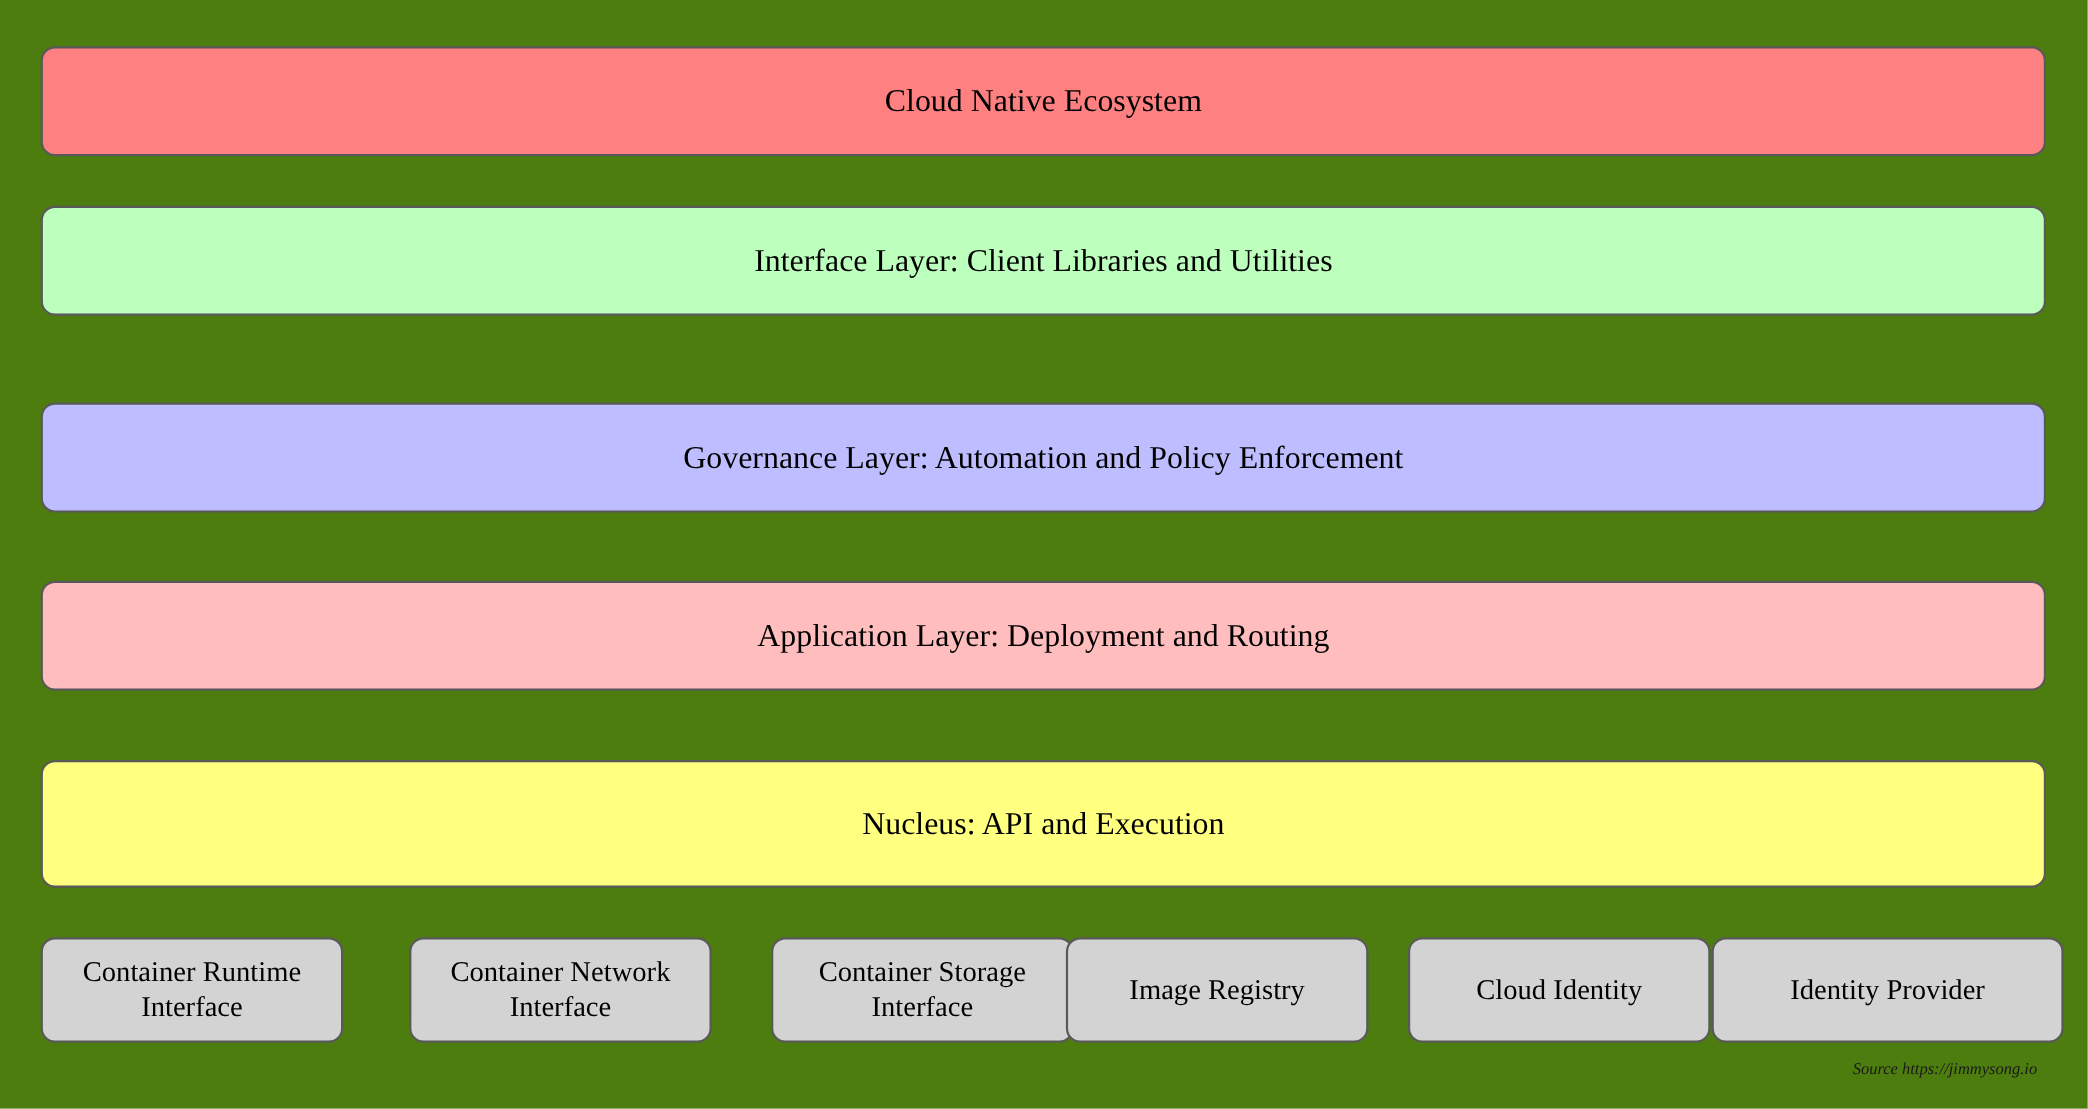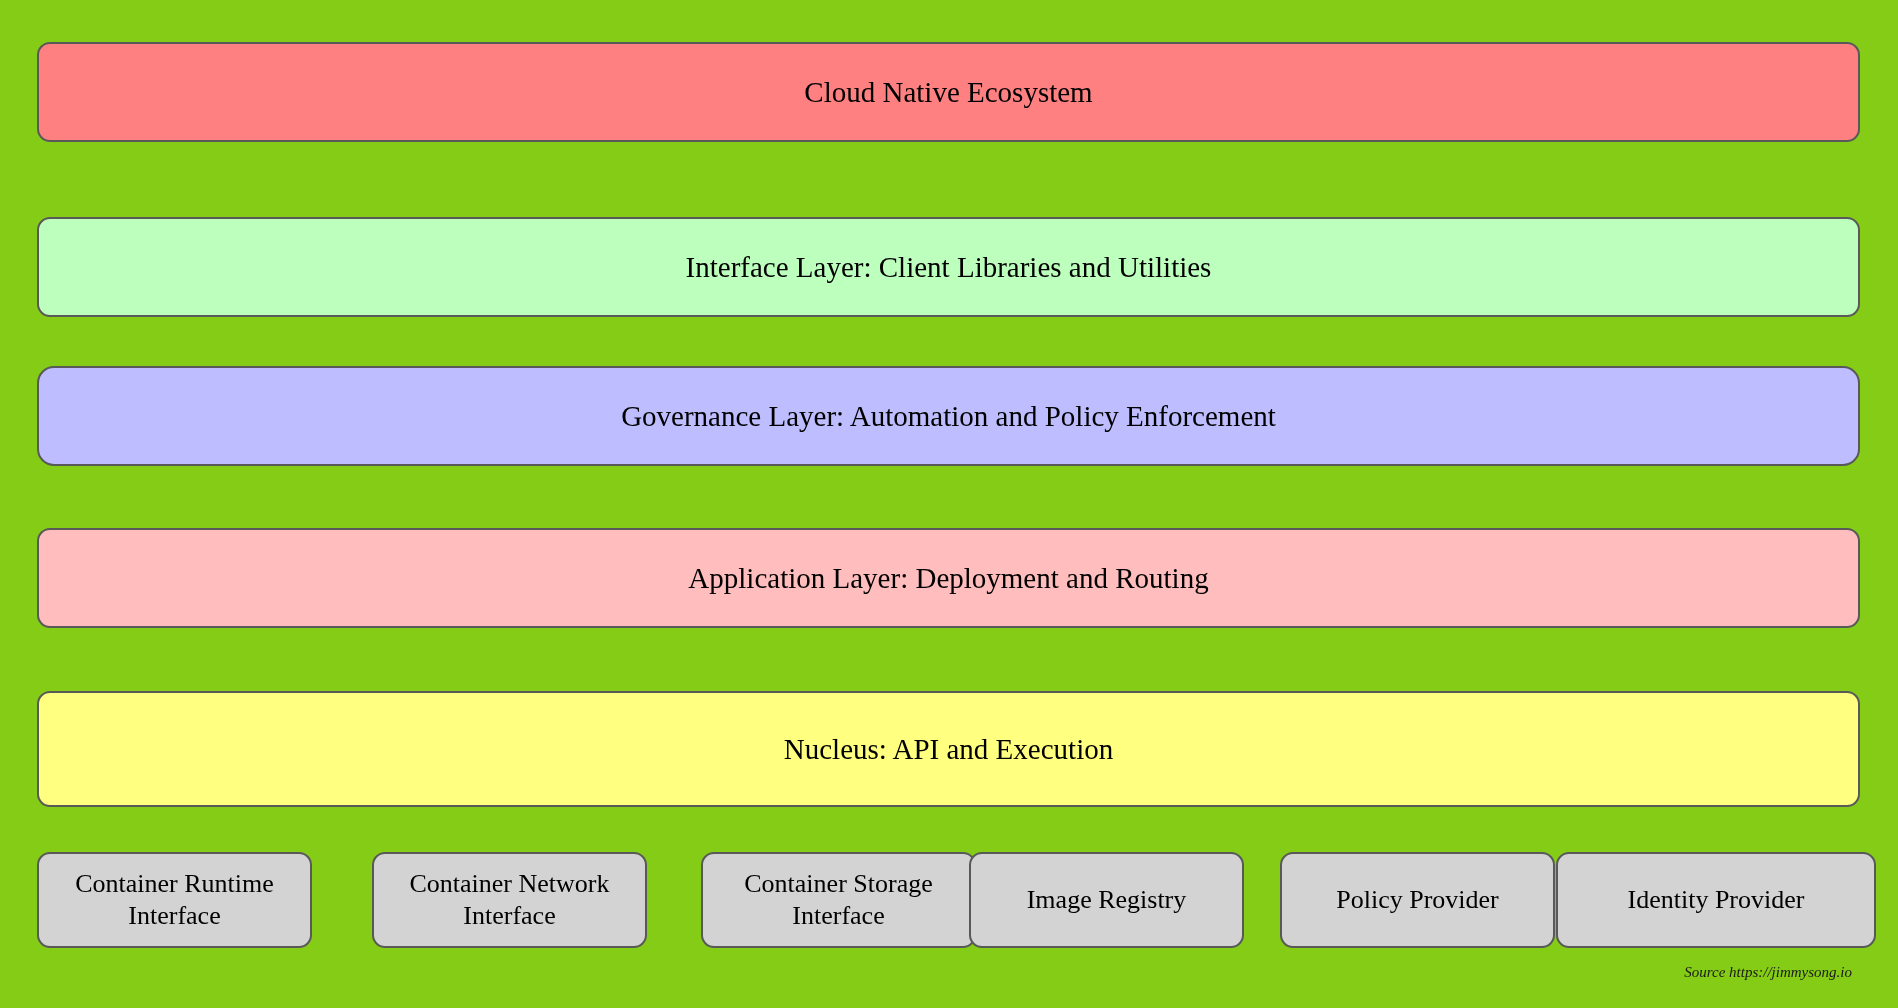--- a/index.html
+++ b/index.html
@@ -4,21 +4,21 @@
 <style>
   html, body {
     margin: 0;
     padding: 0;
     background: #ffffff;
   }
   #canvas {
     position: relative;
     width: 1898px;
     height: 1008px;
-    background: #84cc16;
+    background: #4d7c0f;
     font-family: "Liberation Serif", "DejaVu Serif", serif;
     color: #000000;
     overflow: hidden;
   }
   .layer-bar {
     position: absolute;
     left: 37px;
     width: 1823px;
     height: 100px;
     border: 2px solid #595959;
@@ -63,25 +63,25 @@
 </style>
 </head>
 <body>
 
 <div id="canvas">
 
   <div class="layer-bar" style="top: 42px; background-color: rgb(255, 128, 128);">
     <span class="layer-label">Cloud Native Ecosystem</span>
   </div>
 
-  <div class="layer-bar" style="top: 217px; background-color: rgb(189, 255, 189);">
+  <div class="layer-bar" style="top: 187px; background-color: rgb(189, 255, 189);">
     <span class="layer-label">Interface Layer: Client Libraries and Utilities</span>
   </div>
 
-  <div class="layer-bar" style="top: 366px; background-color: rgb(189, 189, 255); border-radius: 17px;">
+  <div class="layer-bar" style="top: 366px; background-color: rgb(189, 189, 255);">
     <span class="layer-label">Governance Layer: Automation and Policy Enforcement</span>
   </div>
 
   <div class="layer-bar" style="top: 528px; background-color: rgb(255, 189, 189);">
     <span class="layer-label">Application Layer: Deployment and Routing</span>
   </div>
 
   <div class="layer-bar" style="top: 691px; height: 116px; background-color: rgb(255, 255, 128);">
     <span class="layer-label">Nucleus: API and Execution</span>
   </div>
@@ -96,21 +96,21 @@
 
   <div class="foundation-box" style="left:658px;margin-left:43px;">
     <span class="box-label">Container Storage Interface</span>
   </div>
 
   <div class="foundation-box" style="left:969px;">
     <span class="box-label">Image Registry</span>
   </div>
 
   <div class="foundation-box" style="left:1280px;">
-    <span class="box-label">Policy Provider</span>
+    <span class="box-label">Cloud Identity</span>
   </div>
 
   <div class="foundation-box" style="left:1556px;width:320px;text-align:right;">
     <span class="box-label">Identity Provider</span>
   </div>
 
   <div class="source-note">Source https://jimmysong.io</div>
 
 </div>
 

